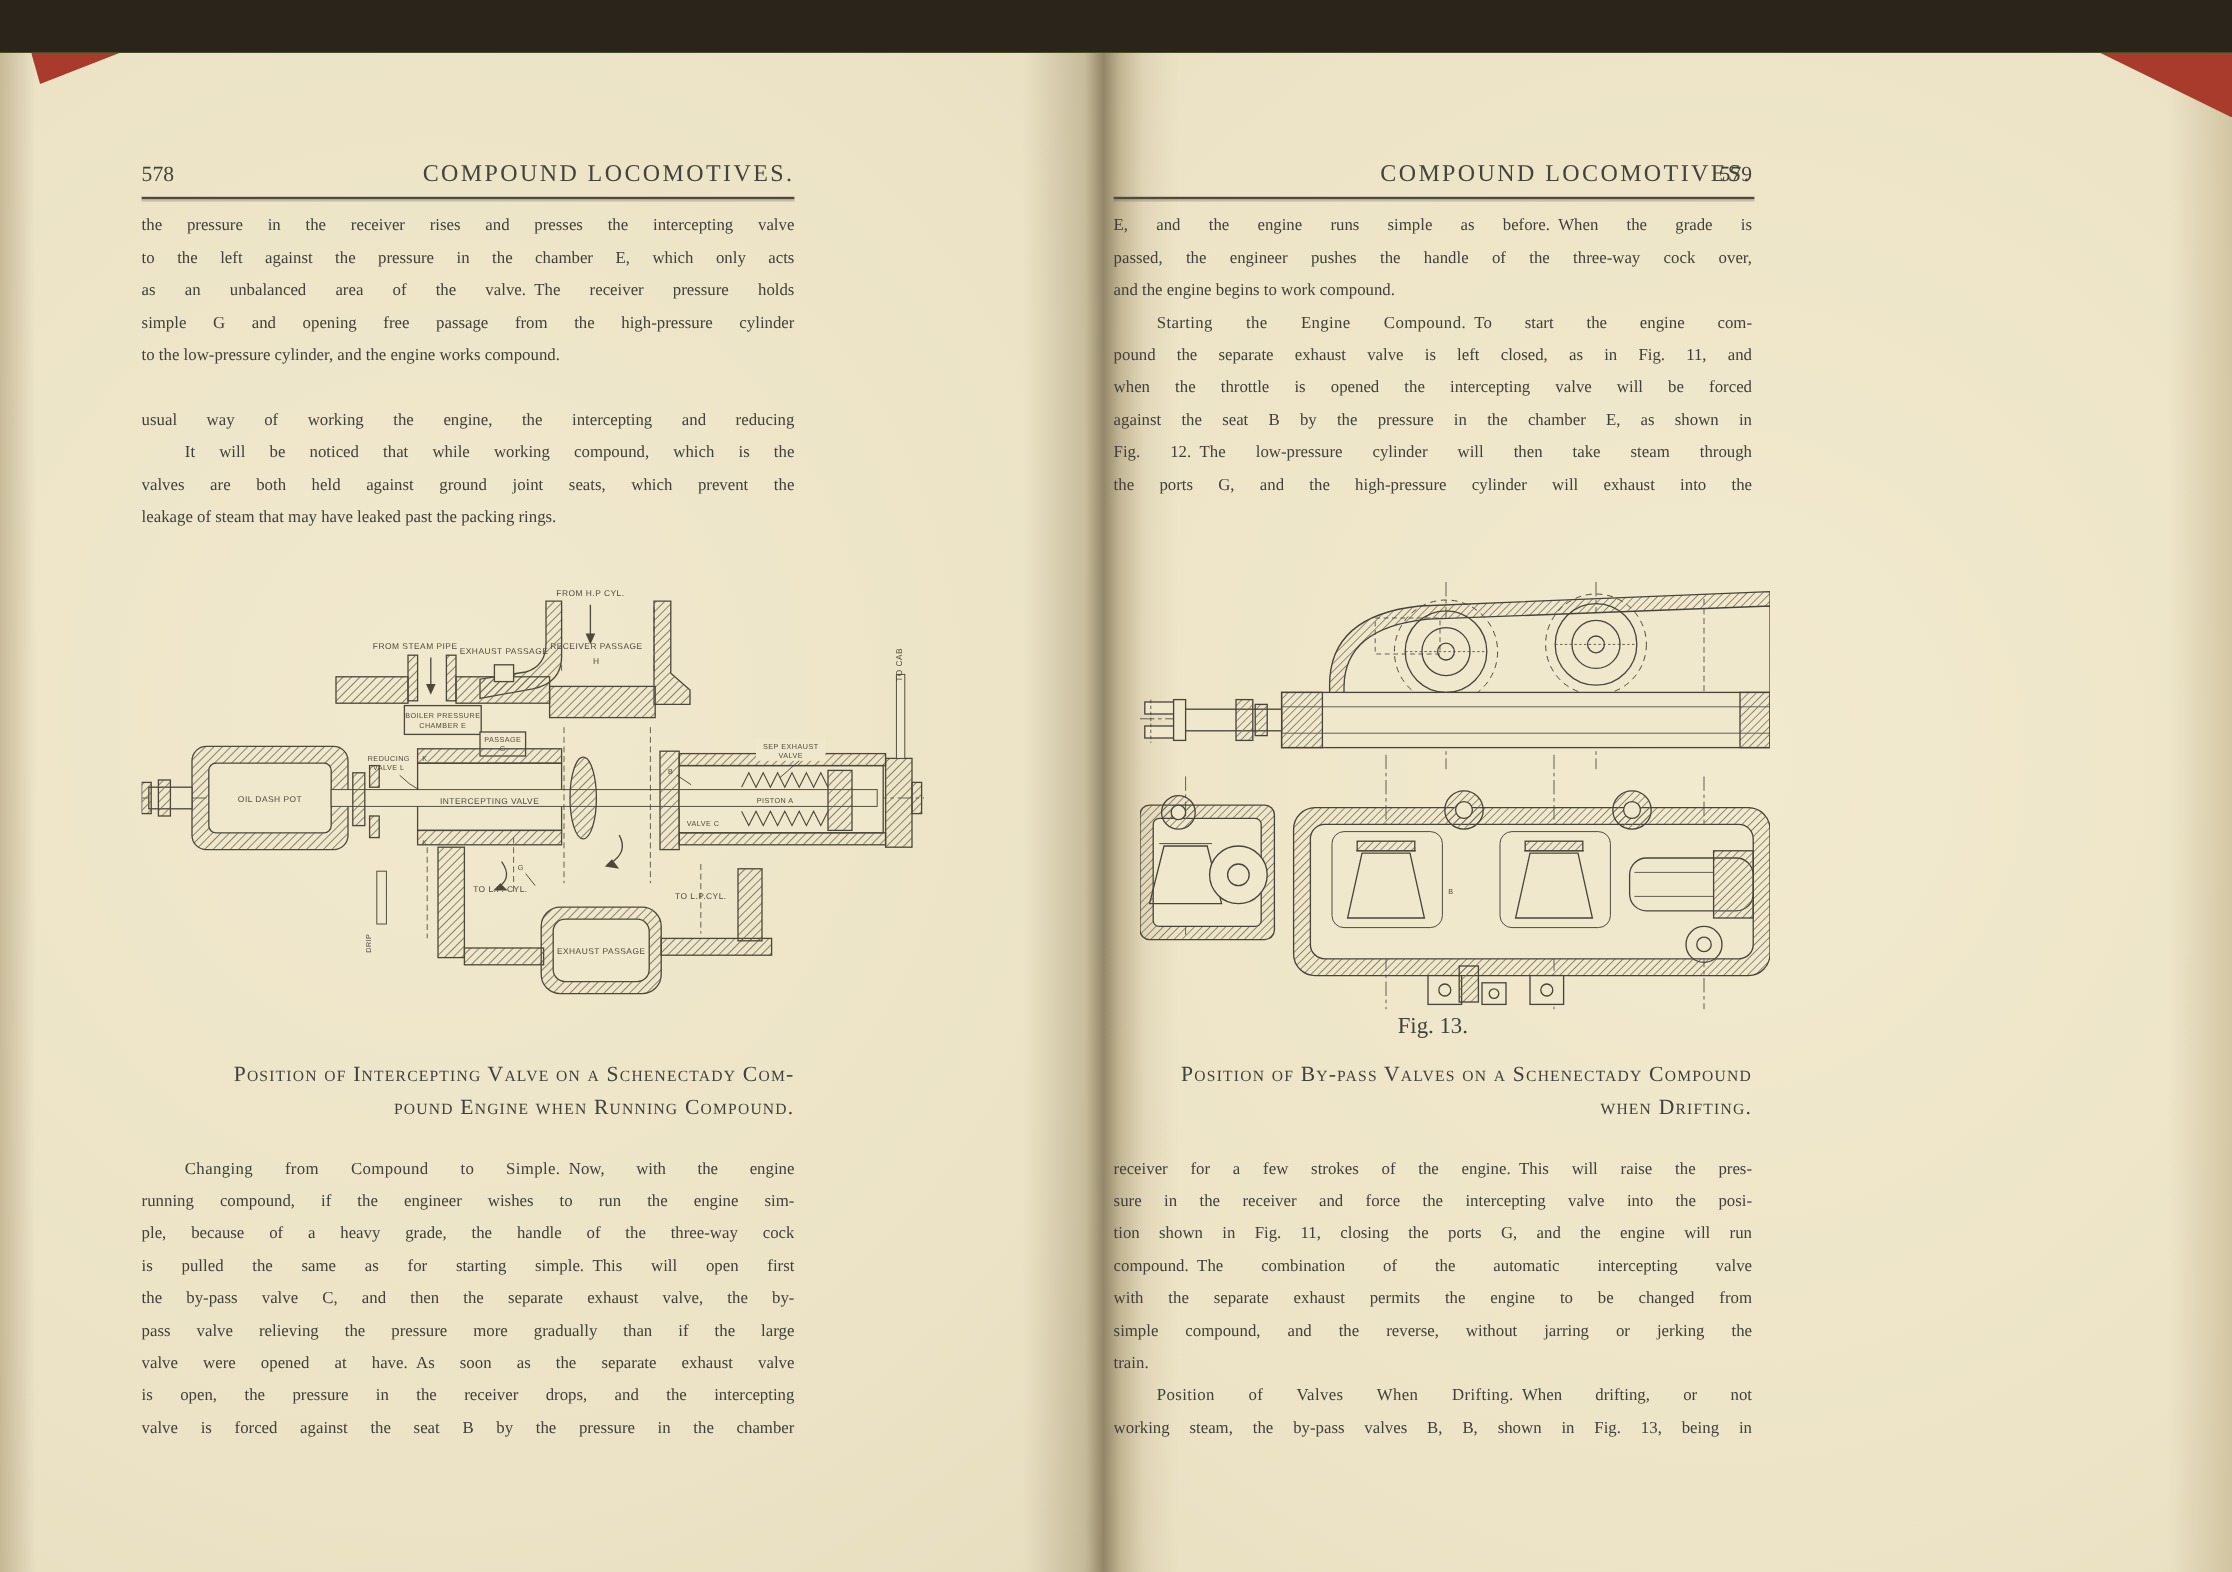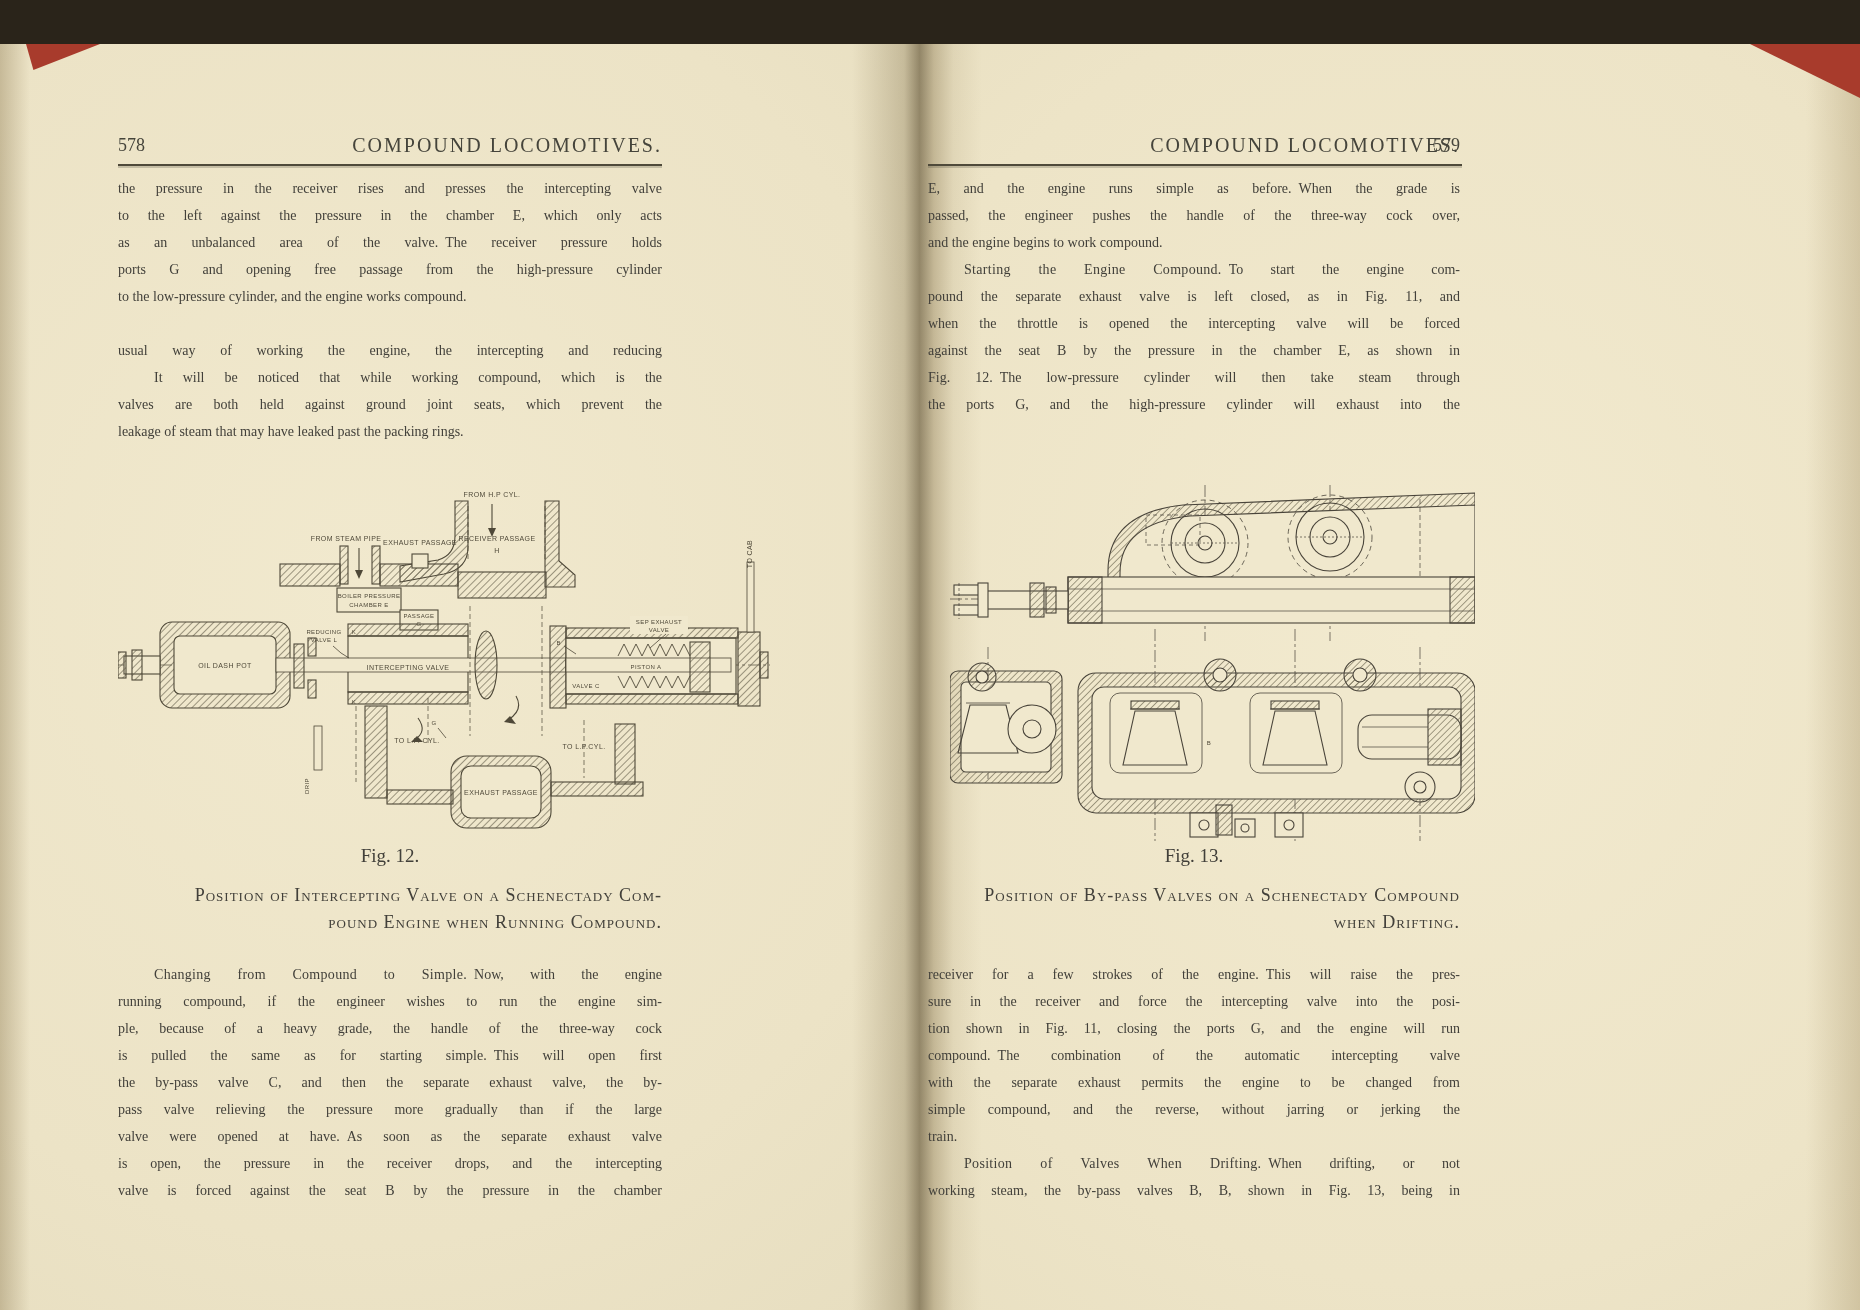--- a/index.html
+++ b/index.html
@@ -50,21 +50,21 @@
   <div class="abs edge-right"></div>
 
   <div class="abs pageno" style="left:118px;top:88px;width:120px;text-align:left;">578</div>
   <div class="abs runhead" style="left:118px;top:88px;width:544px;">COMPOUND LOCOMOTIVES.</div>
   <div class="abs rule" style="left:118px;top:120px;width:544px;"></div>
 
   <div class="abs col" style="left:118px;top:131px;width:544px;">
       <div class="tline j">the pressure in the receiver rises and presses the intercepting valve</div>
       <div class="tline j">to the left against the pressure in the chamber E, which only acts</div>
       <div class="tline j">as an unbalanced area of the valve. The receiver pressure holds</div>
-      <div class="tline j">ports G and opening free passage from the high-pressure cylinder</div>
+      <div class="tline j">simple G and opening free passage from the high-pressure cylinder</div>
       <div class="tline">to the low-pressure cylinder, and the engine works compound.</div>
     </div>
   <div class="abs col" style="left:118px;top:293px;width:544px;">
       <div class="tline j">usual way of working the engine, the intercepting and reducing</div>
       <div class="tline j indent">It will be noticed that while working compound, which is the</div>
       <div class="tline j">valves are both held against ground joint seats, which prevent the</div>
       <div class="tline">leakage of steam that may have leaked past the packing rings.</div>
     </div>
 
   <div class="abs" style="left:118px;top:440px;width:652px;height:355px;">
@@ -169,21 +169,20 @@
       <text class="t6" x="236" y="150" text-anchor="middle">K</text>
       <text class="t6" x="236" y="220" text-anchor="middle">K</text>
       <text class="t6" x="316" y="241" text-anchor="middle">G</text>
       <text class="t7" x="299" y="259" text-anchor="middle">TO L.P. CYL.</text>
       <text class="t7" x="466" y="265" text-anchor="middle">TO L.P.CYL.</text>
       <text class="t7" x="383" y="311" text-anchor="middle">EXHAUST PASSAGE</text>
       <text class="t6" x="191" y="302" text-anchor="middle" transform="rotate(-90 191 302)">DRIP</text>
     </svg>
   </div>
 
-  <div class="abs figcap" style="left:118px;top:800px;width:544px;">Fig. 12.</div>
   <div class="abs subcap" style="left:118px;top:838px;width:544px;">Position of Intercepting Valve on a Schenectady Com-</div>
   <div class="abs subcap" style="left:118px;top:865px;width:544px;">pound Engine when Running Compound.</div>
 
   <div class="abs col" style="left:118px;top:917px;width:544px;">
       <div class="tline j indent"><span class="lead">Changing from Compound to Simple.</span> Now, with the engine</div>
       <div class="tline j">running compound, if the engineer wishes to run the engine sim-</div>
       <div class="tline j">ple, because of a heavy grade, the handle of the three-way cock</div>
       <div class="tline j">is pulled the same as for starting simple. This will open first</div>
       <div class="tline j">the by-pass valve C, and then the separate exhaust valve, the by-</div>
       <div class="tline j">pass valve relieving the pressure more gradually than if the large</div>

